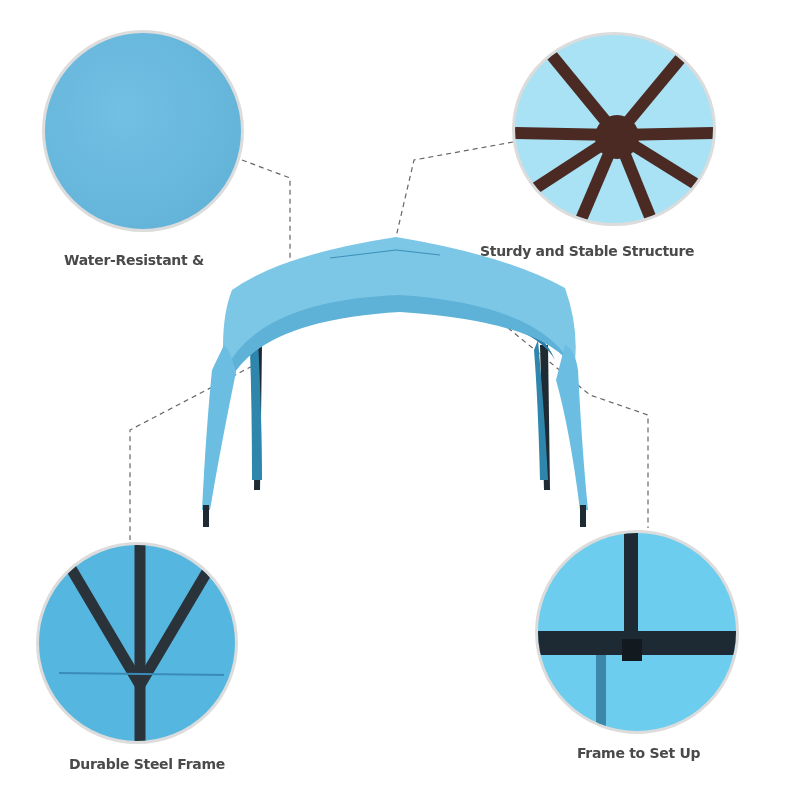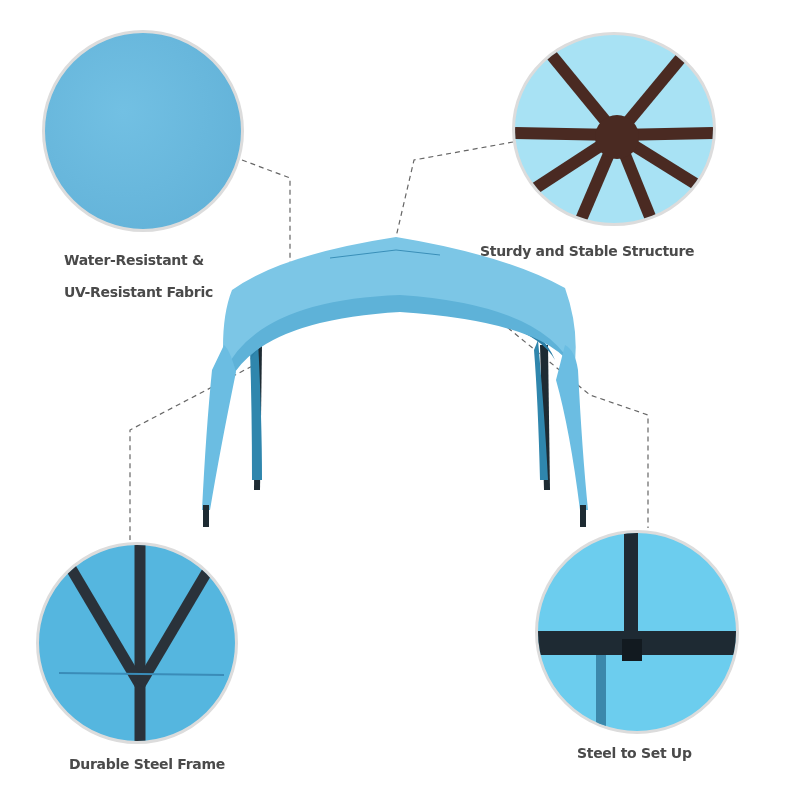--- a/index.html
+++ b/index.html
@@ -39,21 +39,20 @@
   <rect x="203" y="505" width="6" height="22" fill="#1e2b33"></rect>
   <rect x="580" y="505" width="6" height="22" fill="#1e2b33"></rect>
 
   <path d="M330,258 L396,250 L440,255" stroke="#3a8fb8" stroke-width="1" fill="none"></path>
 </svg>
 
 <div class="circle" style="left:42px; top:30px; width:202px; height:202px; background: radial-gradient(circle at 40% 40%, #72c0e3, #5fafd6);">
 </div>
 <div class="label" style="left:64px; top:244px; line-height:32px;">
   <div>Water-Resistant &amp;</div>
-  <div>UV-Resistant Fabric</div>
 </div>
 
 <div class="circle" style="left:512px; top:32px; width:204px; height:194px; background:#a8e2f4;">
   <svg width="204" height="194">
     <g stroke="#4a2a22" stroke-width="12" stroke-linecap="butt">
       <line x1="102" y1="100" x2="20" y2="0"></line>
       <line x1="102" y1="100" x2="185" y2="0"></line>
       <line x1="102" y1="100" x2="0" y2="98"></line>
       <line x1="102" y1="100" x2="204" y2="98"></line>
       <line x1="102" y1="100" x2="10" y2="160"></line>
@@ -79,13 +78,13 @@
 <div class="label" style="left:59px; top:756px;margin-left:10px;">Durable Steel Frame</div>
 
 <div class="circle" style="left:535px; top:530px; width:204px; height:204px; background:#6ccdee;">
   <svg width="204" height="204">
     <rect x="86" y="0" width="14" height="110" fill="#1e2a33"></rect>
     <rect x="0" y="98" width="204" height="24" fill="#1e2a33"></rect>
     <rect x="58" y="122" width="10" height="82" fill="#3b88ab"></rect>
     <rect x="84" y="106" width="20" height="22" fill="#121a20"></rect>
   </svg>
 </div>
-<div class="label" style="left:577px; top:745px;">Steel to Set Up</div>
+<div class="label" style="left:577px; top:745px;">Frame to Set Up</div>
 
 </body></html>

